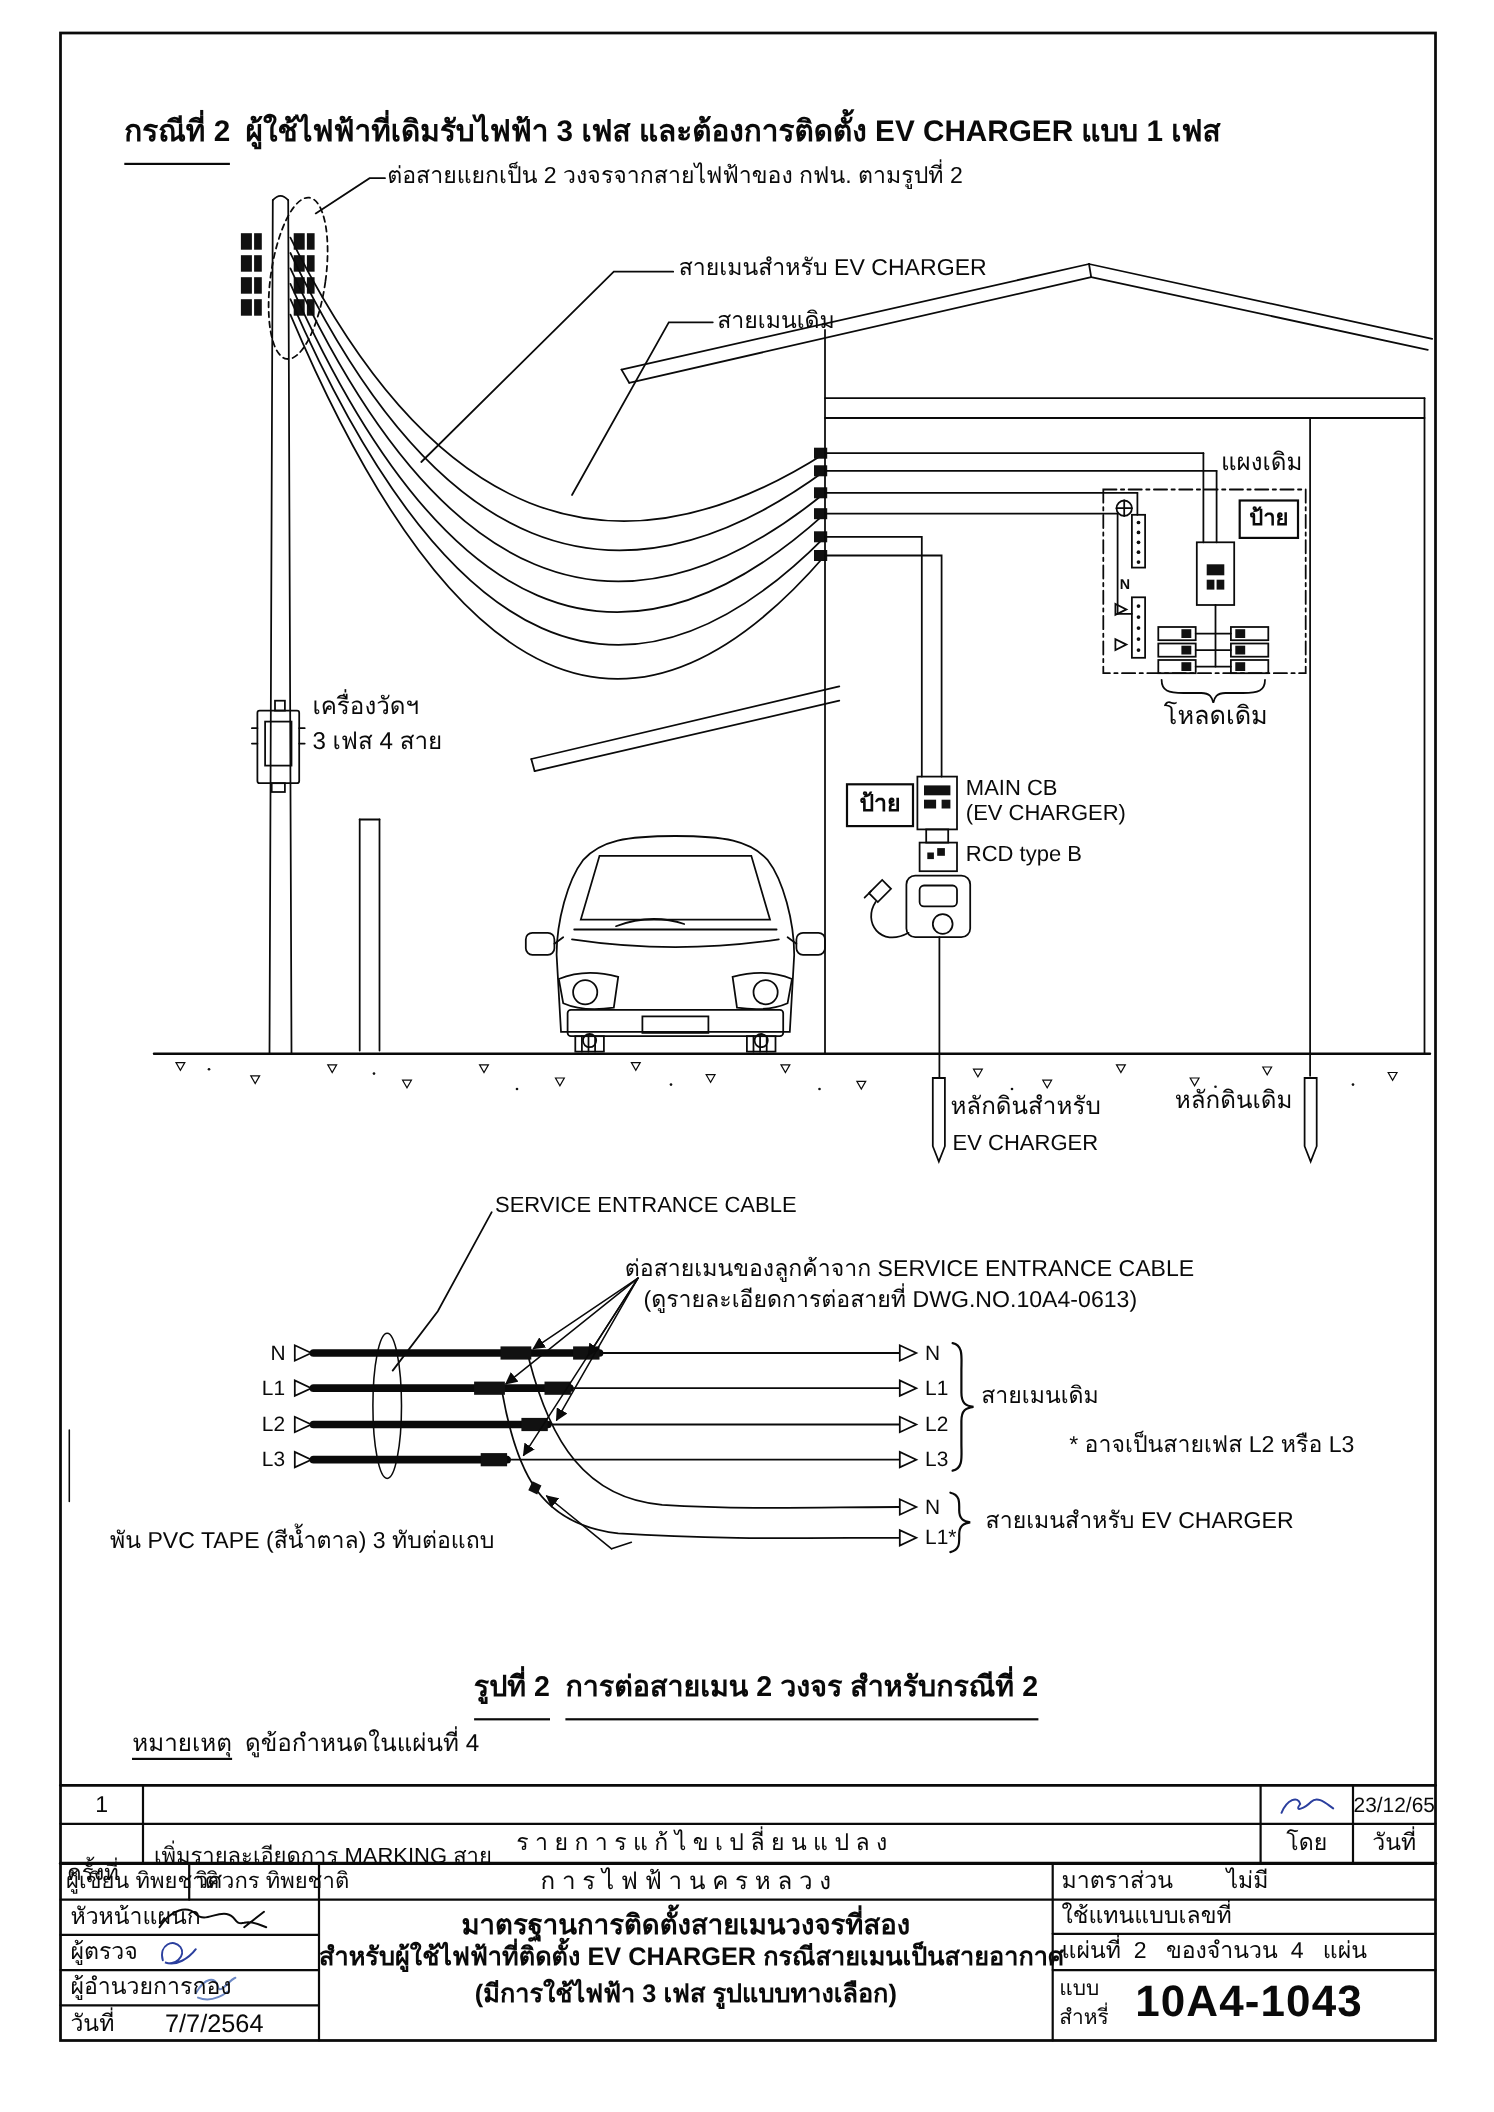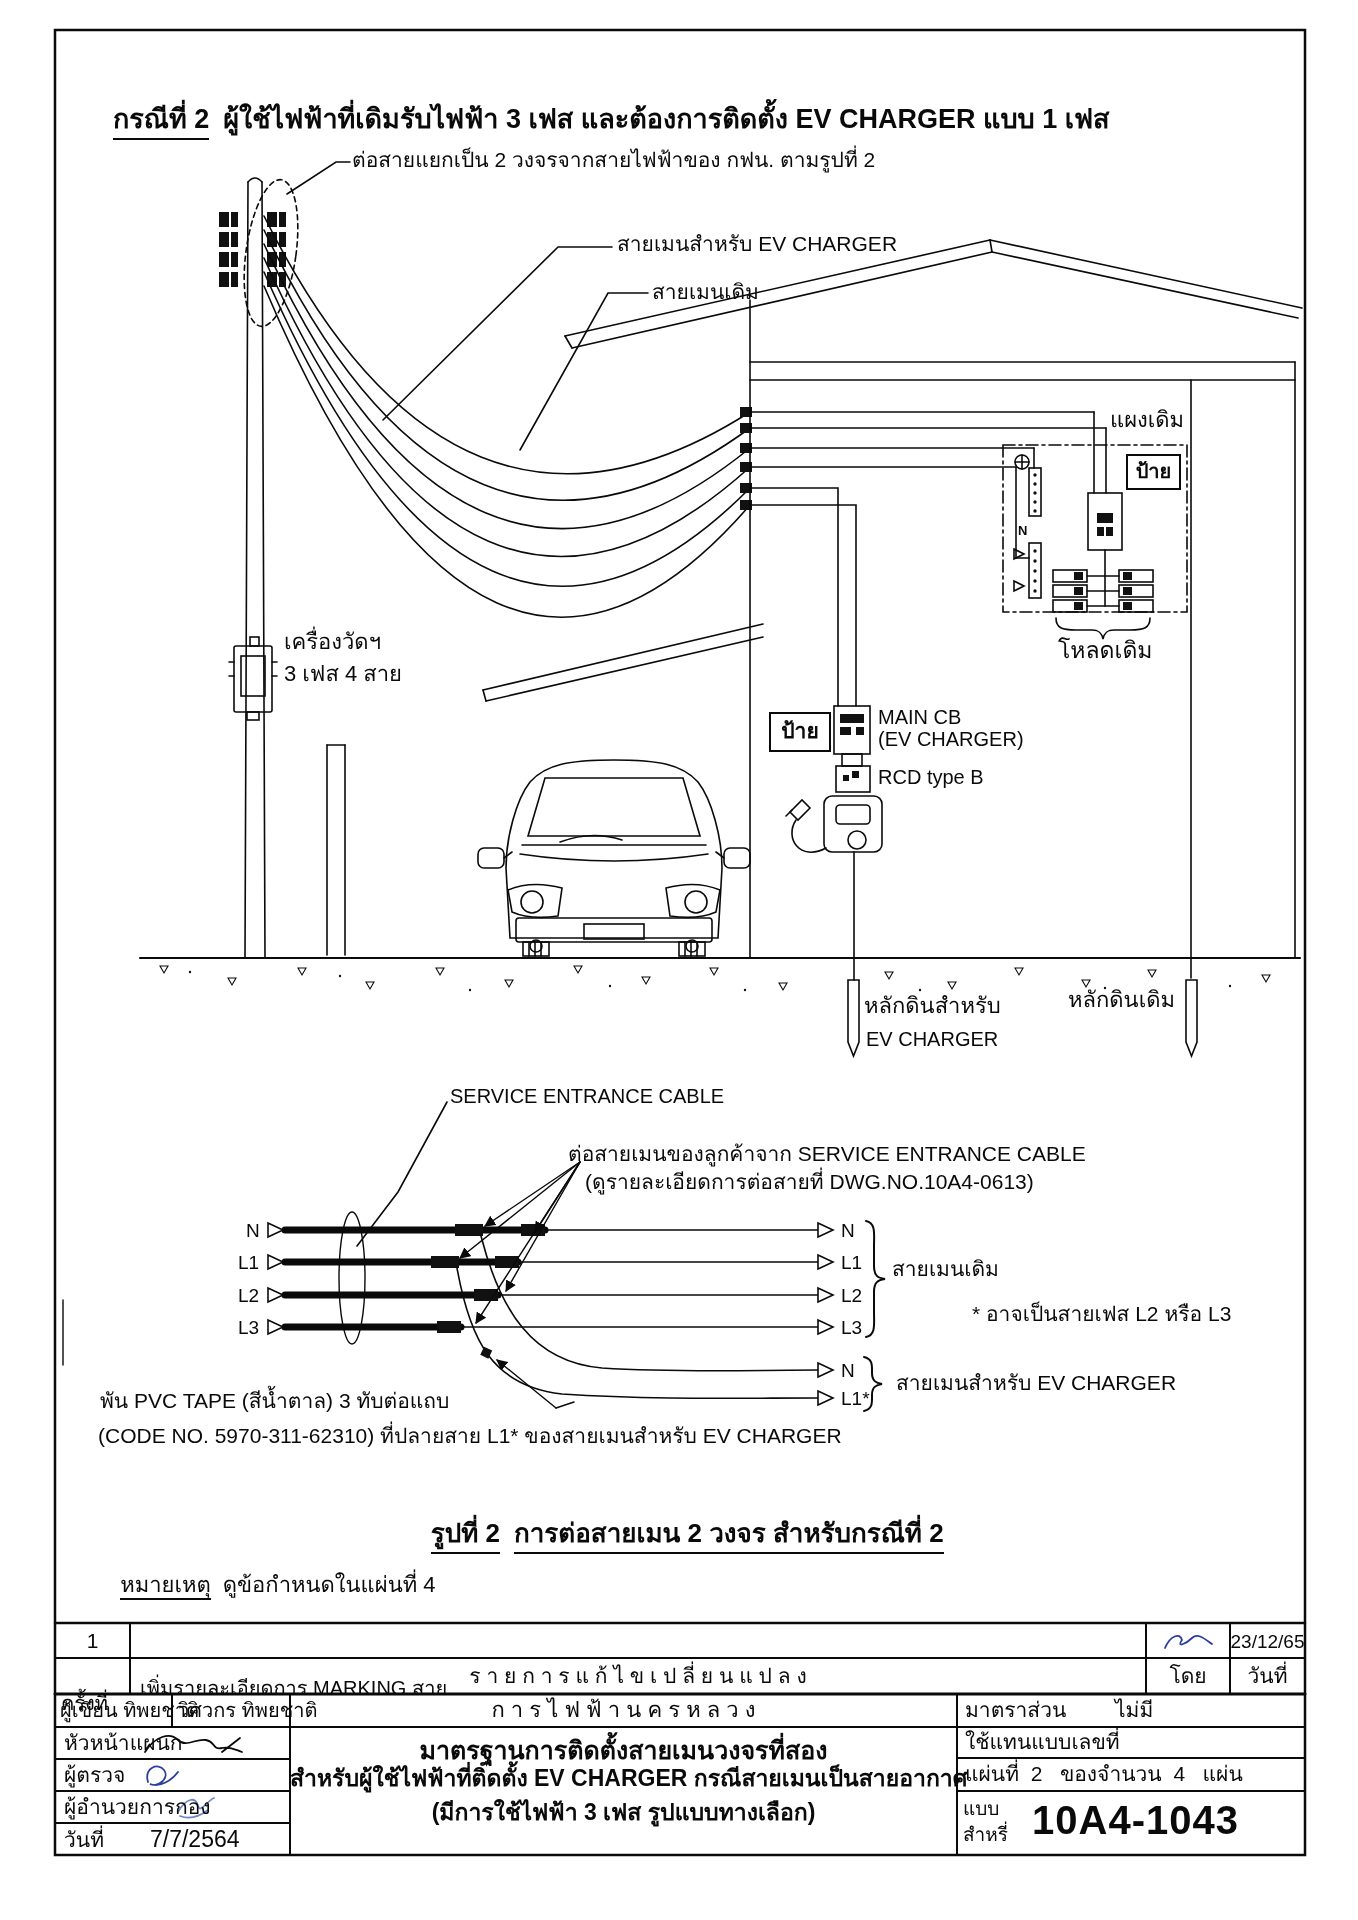--- a/index.html
+++ b/index.html
@@ -2,21 +2,21 @@
 <html><head>
 <meta charset="utf-8">
 <style>
   html,body{margin:0;padding:0;background:#ffffff;}
   .page{position:relative;width:1358px;height:1920px;background:#ffffff;overflow:hidden;
         font-family:"Liberation Sans", sans-serif;color:#0a0a0a;}
   svg.art{position:absolute;left:0;top:0;}
   .lbl{position:absolute;white-space:pre;line-height:1.12;color:#0a0a0a;}
   .b{font-weight:bold;}
   .c{text-align:center;}
-  .ub{border-bottom:2.5px solid #0a0a0a;padding-bottom:4px;}
+  .ub{border-bottom:2.5px solid #0a0a0a;padding-bottom:14px;}
   .u1{border-bottom:2px solid #0a0a0a;padding-bottom:1px;}
   .s13{font-size:13px;} .s19{font-size:19px;} .s20{font-size:20px;} .s21{font-size:21px;}
   .s22{font-size:22px;} .s23{font-size:23px;} .s25{font-size:25px;} .s26{font-size:26px;}
   .s27{font-size:27px;} .s40{font-size:40px;letter-spacing:1px;}
   .gap{margin-left:14px;}
 </style>
 </head>
 <body>
 
 <div class="page">
@@ -371,21 +371,20 @@
 <div class="lbl s19" style="left:841px;top:1220px;">N</div>
 <div class="lbl s19" style="left:841px;top:1252px;">L1</div>
 <div class="lbl s19" style="left:841px;top:1285px;">L2</div>
 <div class="lbl s19" style="left:841px;top:1317px;">L3</div>
 <div class="lbl s21" style="left:892px;top:1257px;">สายเมนเดิม</div>
 <div class="lbl s21" style="left:972px;top:1302px;">* อาจเป็นสายเฟส L2 หรือ L3</div>
 <div class="lbl s19" style="left:841px;top:1360px;">N</div>
 <div class="lbl s19" style="left:841px;top:1388px;">L1*</div>
 <div class="lbl s21" style="left:896px;top:1371px;">สายเมนสำหรับ EV CHARGER</div>
 <div class="lbl s21" style="left:100px;top:1389px;">พัน PVC TAPE (สีน้ำตาล) 3 ทับต่อแถบ</div>
-<div class="lbl s21" style="left:98px;top:1424px;">(CODE NO. 5970-311-62310) ที่ปลายสาย L1* ของสายเมนสำหรับ EV CHARGER</div>
 
 <div class="lbl s26 b c" style="left:55px;top:1490px;width:1250px;">
   <span class="ub">รูปที่ 2</span><span class="ub gap">การต่อสายเมน 2 วงจร สำหรับกรณีที่ 2</span>
 </div>
 
 <div class="lbl s22" style="left:108px;top:1548px;">
   <span class="u1">หมายเหตุ</span><span style="margin-left:12px;">ดูข้อกำหนดในแผ่นที่ 4</span>
 </div>
 
 <div class="lbl s21 c" style="left:55px;top:1629px;width:75px;">1</div>

